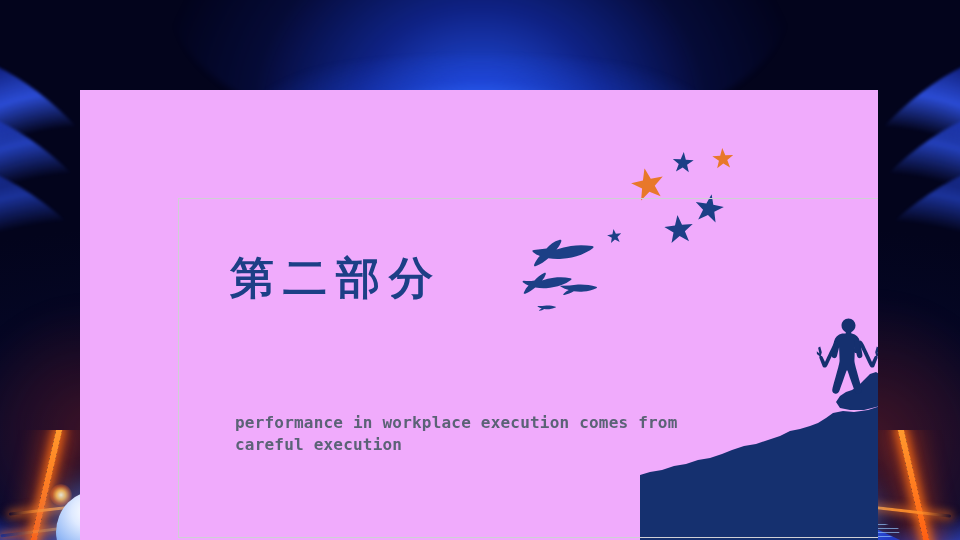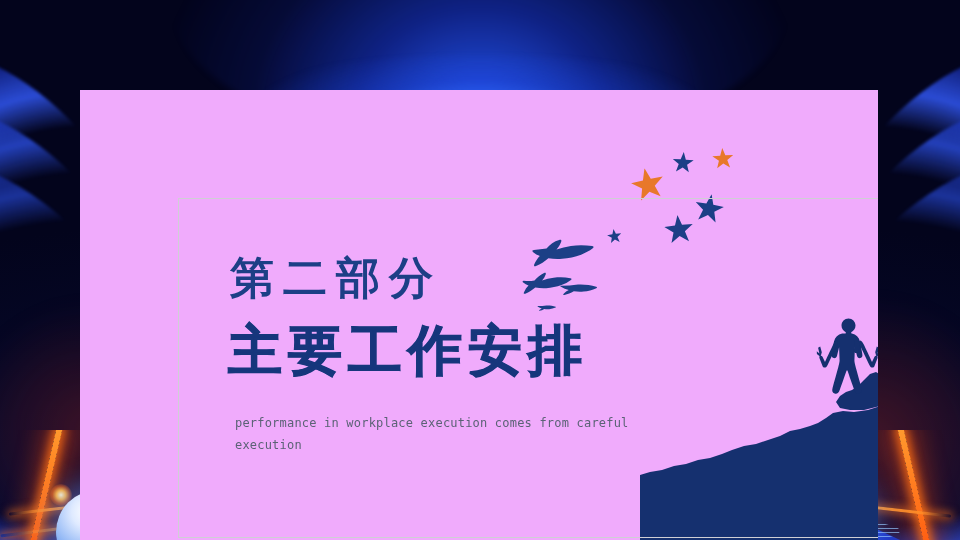--- a/index.html
+++ b/index.html
@@ -130,21 +130,21 @@
   .title-2{
     position:absolute;left:148px;top:234px;
     font-family:"DejaVu Sans","Liberation Sans",sans-serif;
     font-size:54px;font-weight:900;letter-spacing:6px;
     color:#16367c;line-height:1;white-space:nowrap;
     -webkit-text-stroke:1px #16367c;
   }
   .subtitle{
     position:absolute;left:155px;top:322px;width:460px;
     font-family:"DejaVu Sans Mono","Liberation Mono",monospace;
-    font-size:12px;color:#5b6276;line-height:22px;letter-spacing:.2px;
+    font-size:16px;color:#5b6276;line-height:22px;letter-spacing:.2px;font-weight:bold;
   }
 
   
   .birds{position:absolute;left:410px;top:138px;width:130px;height:92px;}
 
   
   .star{position:absolute;}
   .star svg{display:block;}
 
   
@@ -276,19 +276,18 @@
         <div class="star" style="left: 632px; top: 58px; transform: rotate(-4deg);">
           <svg width="22" height="22" viewBox="0 0 22 22">
             <polygon points="11.00,0.00 13.59,7.44 21.46,7.60 15.18,12.36 17.47,19.90 11.00,15.40 4.53,19.90 6.82,12.36 0.54,7.60 8.41,7.44" fill="#e8782a"></polygon>
           </svg>
         </div>
       </div>
 
     <div class="card-inner-border"></div>
 
     <div class="title-1">第二部分</div>
-    <div class="title-2">主要工作安排</div>
     <div class="subtitle">
       <div>performance in workplace execution comes from careful execution</div>
     </div>
 
   </div>
 </div>
 
 </body></html>

